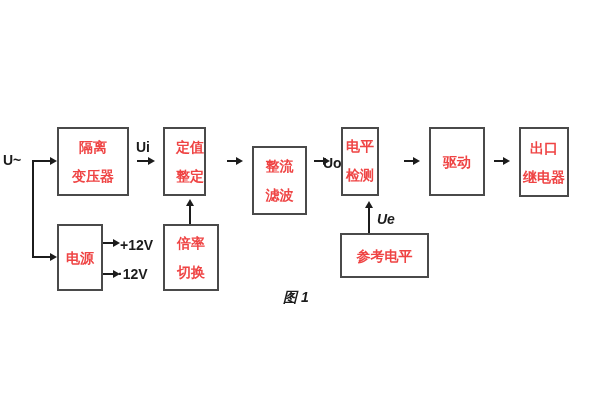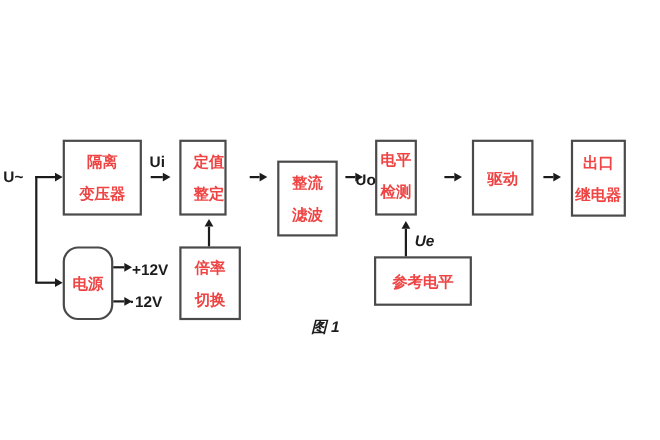--- a/index.html
+++ b/index.html
@@ -61,21 +61,21 @@
     border-bottom: 7px solid #1c1c1c;
   }
 
   
   #box-isolation { left: 57px;  top: 127px; width: 72px; height: 69px; }
   #box-setting   { left: 163px; top: 127px; width: 43px; height: 69px; align-items: flex-end; }
   #box-rectifier { left: 252px; top: 127px; width: 55px; height: 69px; margin-top: 19px; }
   #box-level     { left: 341px; top: 127px; width: 38px; height: 69px; font-family: Liberation Serif, serif; }
   #box-driver    { left: 429px; top: 127px; width: 56px; height: 69px; }
   #box-relay     { left: 519px; top: 127px; width: 50px; height: 70px; }
-  #box-power     { left: 57px;  top: 224px; width: 46px; height: 67px; border-radius: 14px; }
+  #box-power     { left: 57px;  top: 224px; width: 46px; height: 67px; }
   #box-ratio     { left: 163px; top: 224px; width: 56px; height: 67px; }
   #box-reference { left: 328px; top: 233px; width: 89px; height: 45px; margin-left: 12px; }
 
   
   #lbl-input  { left: 3px;   top: 152px; }
   #lbl-ui     { left: 136px; top: 139px; }
   #lbl-uo     { left: 323px; top: 139px; margin-top: 16px; }
   #lbl-ue     { left: 377px; top: 211px; font-style: italic; }
   #lbl-p12    { left: 120px; top: 237px; }
   #lbl-m12    { left: 118px; top: 266px; }

